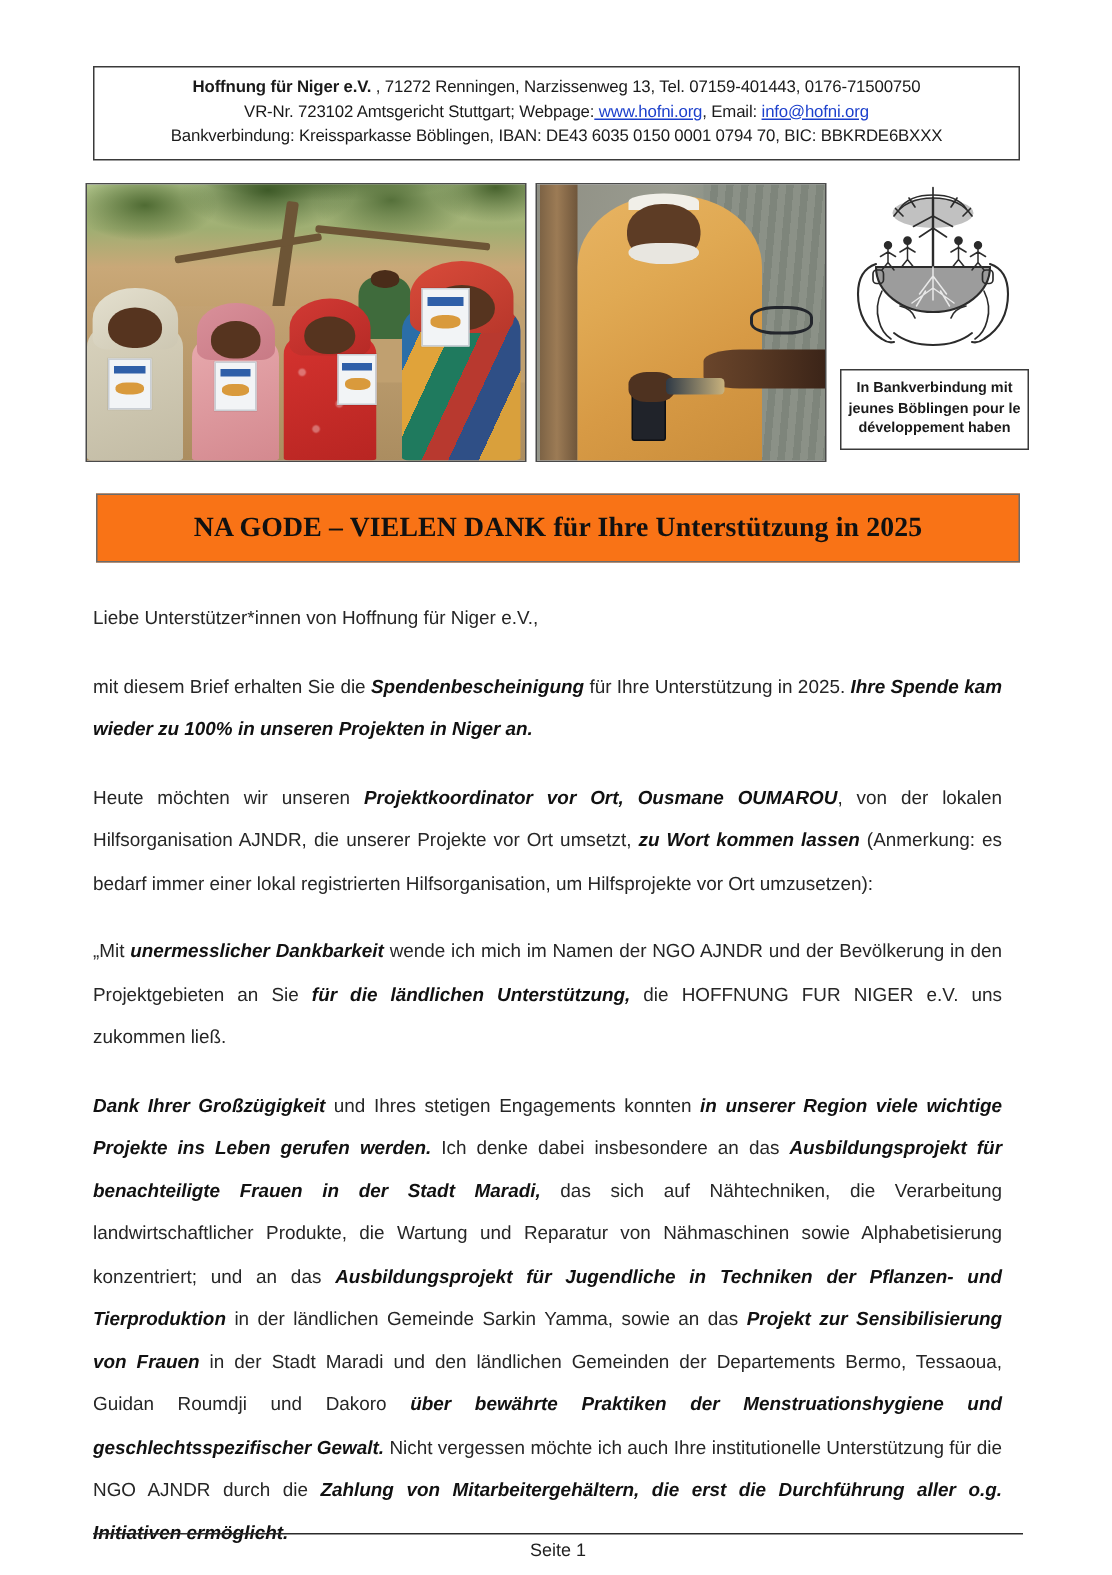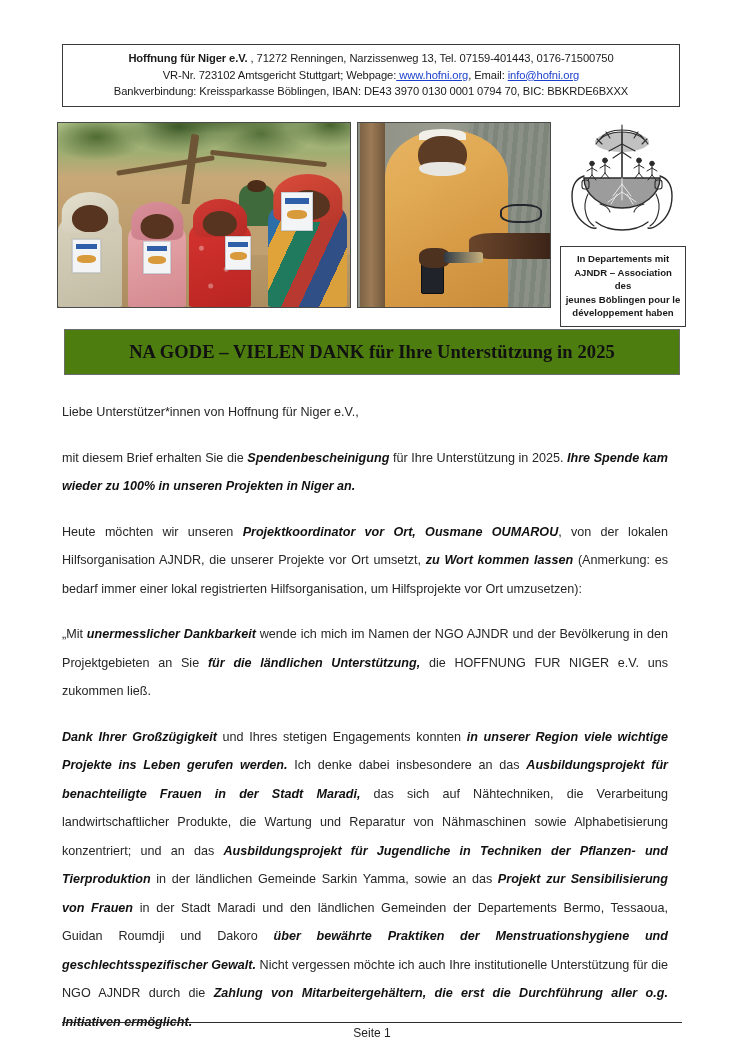--- a/index.html
+++ b/index.html
@@ -205,21 +205,21 @@
   }
 
   
   .title-banner {
     position: absolute;
     left: 64px;
     top: 329px;
     width: 616px;
     height: 46px;
     box-sizing: border-box;
-    background: #4d7c0f;
+    background: #f97316;
     border: 1px solid #6b6b6b;
     display: flex;
     align-items: center;
     justify-content: center;
     font-family: "Liberation Serif", serif;
     font-weight: bold;
     font-size: 18.5px;
     color: #111;
     letter-spacing: 0.1px;
   }
@@ -266,21 +266,21 @@
 
 <div class="page">
 
   <div class="letterhead">
     <div class="lh-line">
       <span class="lh-strong">Hoffnung für Niger e.V.</span><span> , 71272 Renningen, Narzissenweg 13, Tel. 07159-401443, 0176-71500750</span>
     </div>
     <div class="lh-line">
       <span>VR-Nr. 723102 Amtsgericht Stuttgart;  Webpage:</span><span class="lh-link"> www.hofni.org</span><span>, Email: </span><span class="lh-link">info@hofni.org</span>
     </div>
-    <div class="lh-line">Bankverbindung: Kreissparkasse Böblingen, IBAN: DE43 3970 0130 0001 0794 70, BIC: BBKRDE6BXXX</div>
+    <div class="lh-line">Bankverbindung: Kreissparkasse Böblingen, IBAN: DE43 6035 0150 0001 0794 70, BIC: BBKRDE6BXXX</div>
   </div>
 
   <div class="media-row">
 
     <div class="photo photo-1">
       <div class="p1-bg"></div>
       <div class="p1-canopy"></div>
       <div class="p1-branch" style="left:44%; top:6%; width:8px; height:42%; transform:rotate(8deg);"></div>
       <div class="p1-branch" style="left:20%; top:22%; width:34%; height:5px; transform:rotate(-9deg);"></div>
       <div class="p1-branch" style="left:52%; top:18%; width:40%; height:5px; transform:rotate(6deg);"></div>
@@ -388,22 +388,21 @@
         <path d="M34 100 q10 8 26 8 q16 0 26 -8" stroke-width="1.3"></path>
         <rect x="20" y="58" width="7" height="9" rx="2.5"></rect>
         <rect x="93" y="58" width="7" height="9" rx="2.5"></rect>
         <path d="M38 82 q8 2 10 8"></path>
         <path d="M82 82 q-8 2 -10 8"></path>
       </g>
     </svg>
   </div>
 
   <div class="partner-box">
-    <div>In Departements mit</div>
-    <div>AJNDR – Association des</div>
+    <div>In Bankverbindung mit</div>
     <div>jeunes Böblingen pour le</div>
     <div>développement haben</div>
   </div>
 
   <div class="title-banner">
     <span>NA GODE – VIELEN DANK für Ihre Unterstützung in 2025</span>
   </div>
 
   <div class="body-copy">
 

